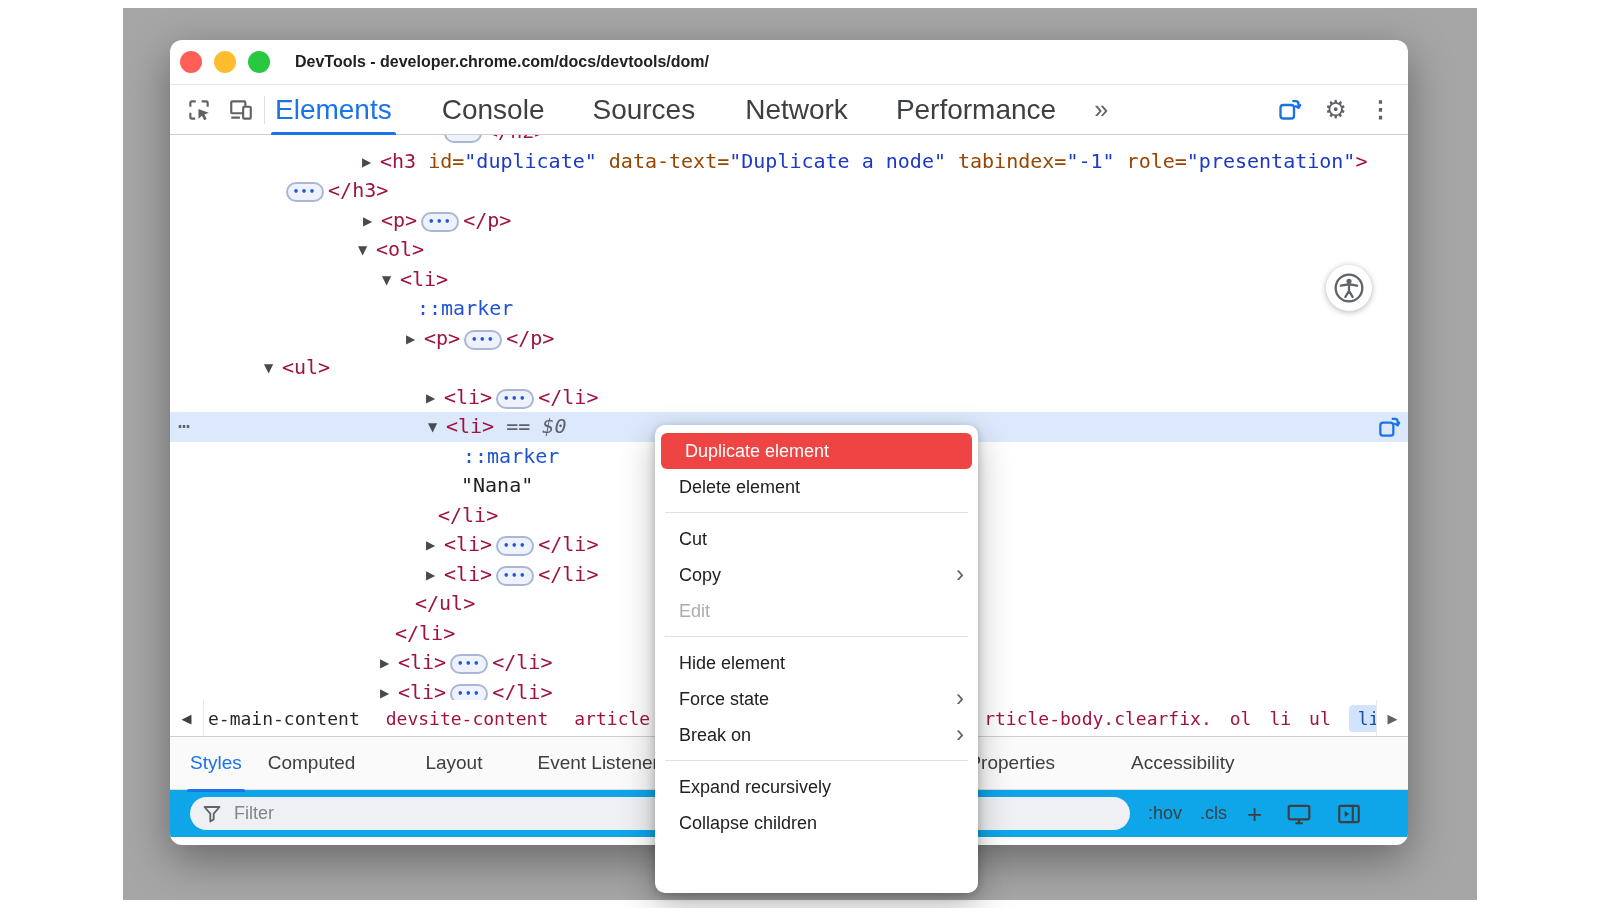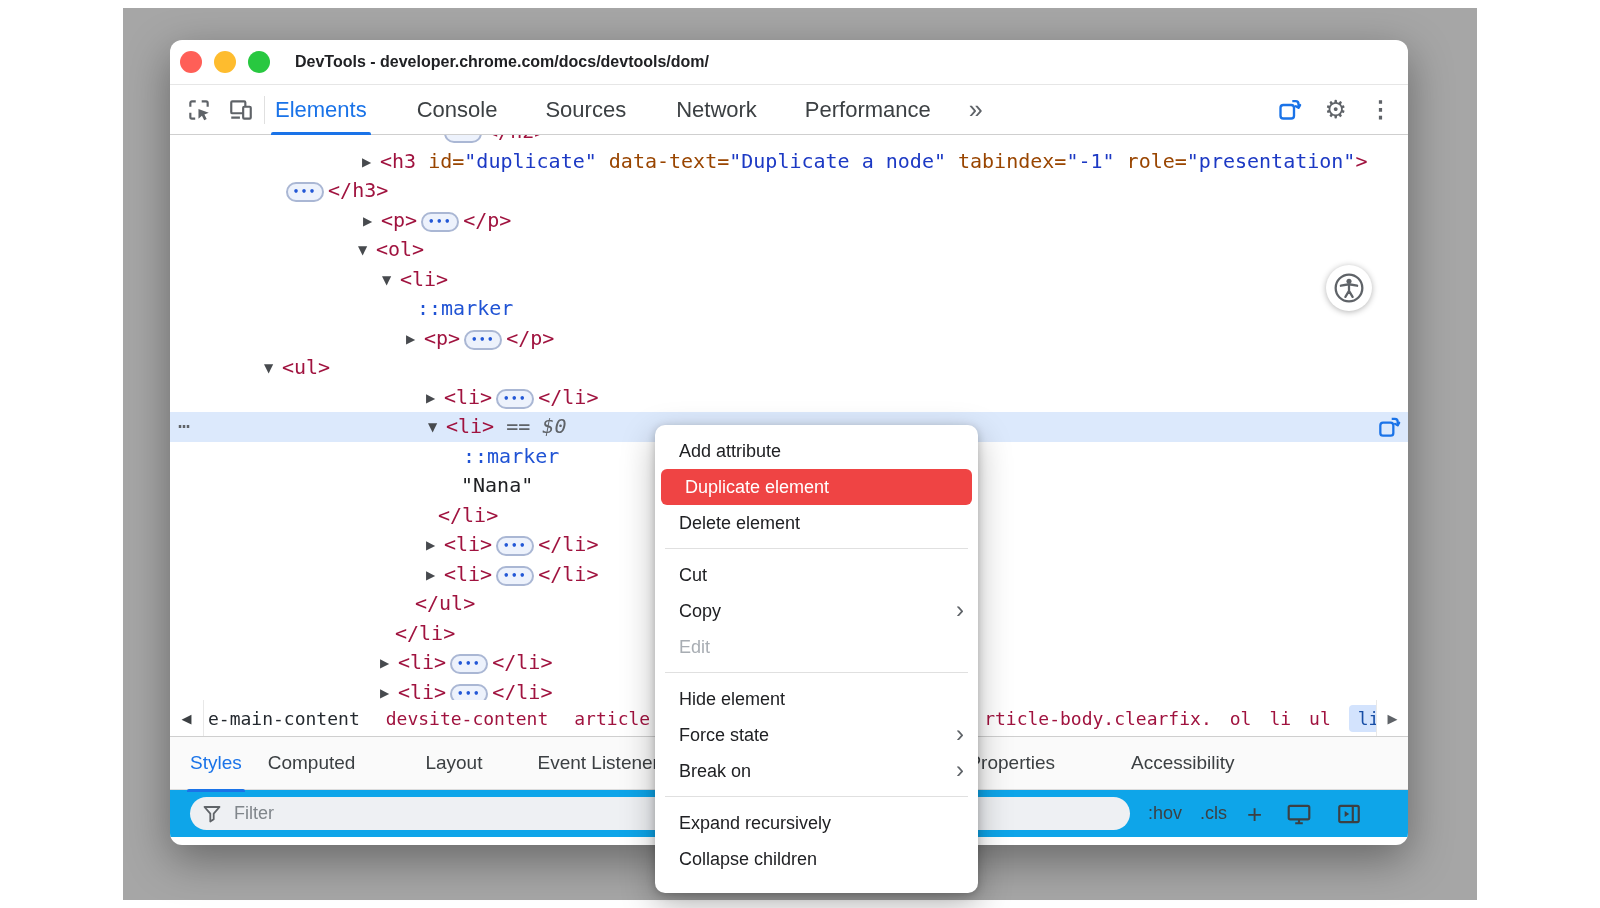--- a/index.html
+++ b/index.html
@@ -16,21 +16,21 @@
   .titlebar{height:45px;display:flex;align-items:center;border-bottom:1px solid #e6e6e6}
   .lights{display:flex;gap:12px;padding-left:10px}
   .light{width:22px;height:22px;border-radius:50%}
   .l-close{background:#ff5f57}.l-min{background:#febc2e}.l-zoom{background:#28c840}
   .wtitle{margin-left:25px;font-size:16px;font-weight:700;color:#202124}
 
   .toolbar{height:50px;display:flex;align-items:center;border-bottom:1px solid #cfcfcf;position:relative}
   .tbicons{display:flex;align-items:center;gap:16px;padding-left:16px}
   .vdiv{width:1px;height:28px;background:#e0e0e0;margin:0 10px}
   .tbtabs{display:flex;align-items:center;height:50px}
-  .tbtab{font-size:22px;color:#3c4043;height:50px;display:flex;align-items:center;position:relative;cursor:default}
+  .tbtab{font-size:28px;color:#3c4043;height:50px;display:flex;align-items:center;position:relative;cursor:default}
   .tbtab.active{color:#1a73e8;font-weight:500}
   .tbtab.active::after{content:'';position:absolute;left:-4px;right:-4px;bottom:0;height:3px;background:#1a73e8;border-radius:2px 2px 0 0}
   .more{font-size:25px;color:#5f6368;margin-left:38px;letter-spacing:-2px}
   .tbright{margin-left:auto;display:flex;align-items:center;gap:22px;padding-right:16px}
   .gear{font-size:25px;color:#5f6368;line-height:1}
   .kebab{font-size:23px;color:#5f6368;font-weight:bold;line-height:1}
 
   
   .domarea{position:relative;height:565px;overflow:hidden;background:#fff;
            font-family:"DejaVu Sans Mono",monospace;font-size:20px}
@@ -237,21 +237,20 @@
         <rect x="3" y="4.5" width="18" height="15" rx="1.5"></rect>
           <path d="M15.5 4.5v15"></path>
         <path fill="#3c4043" stroke="none" d="M12.2 12l-4.2-2.7v5.4z"></path>
       </svg>
     </span>
   </div>
 
 </div>
 
 <div class="menu">
-    <div class="mi">Add attribute</div>
     <div class="mi hl">Duplicate element</div>
     <div class="mi">Delete element</div>
     <div class="msep"></div>
     <div class="mi">Cut</div>
     <div class="mi">Copy<span class="msub">›</span></div>
     <div class="mi dis">Edit</div>
     <div class="msep"></div>
     <div class="mi">Hide element</div>
     <div class="mi">Force state<span class="msub">›</span></div>
     <div class="mi">Break on<span class="msub">›</span></div>

